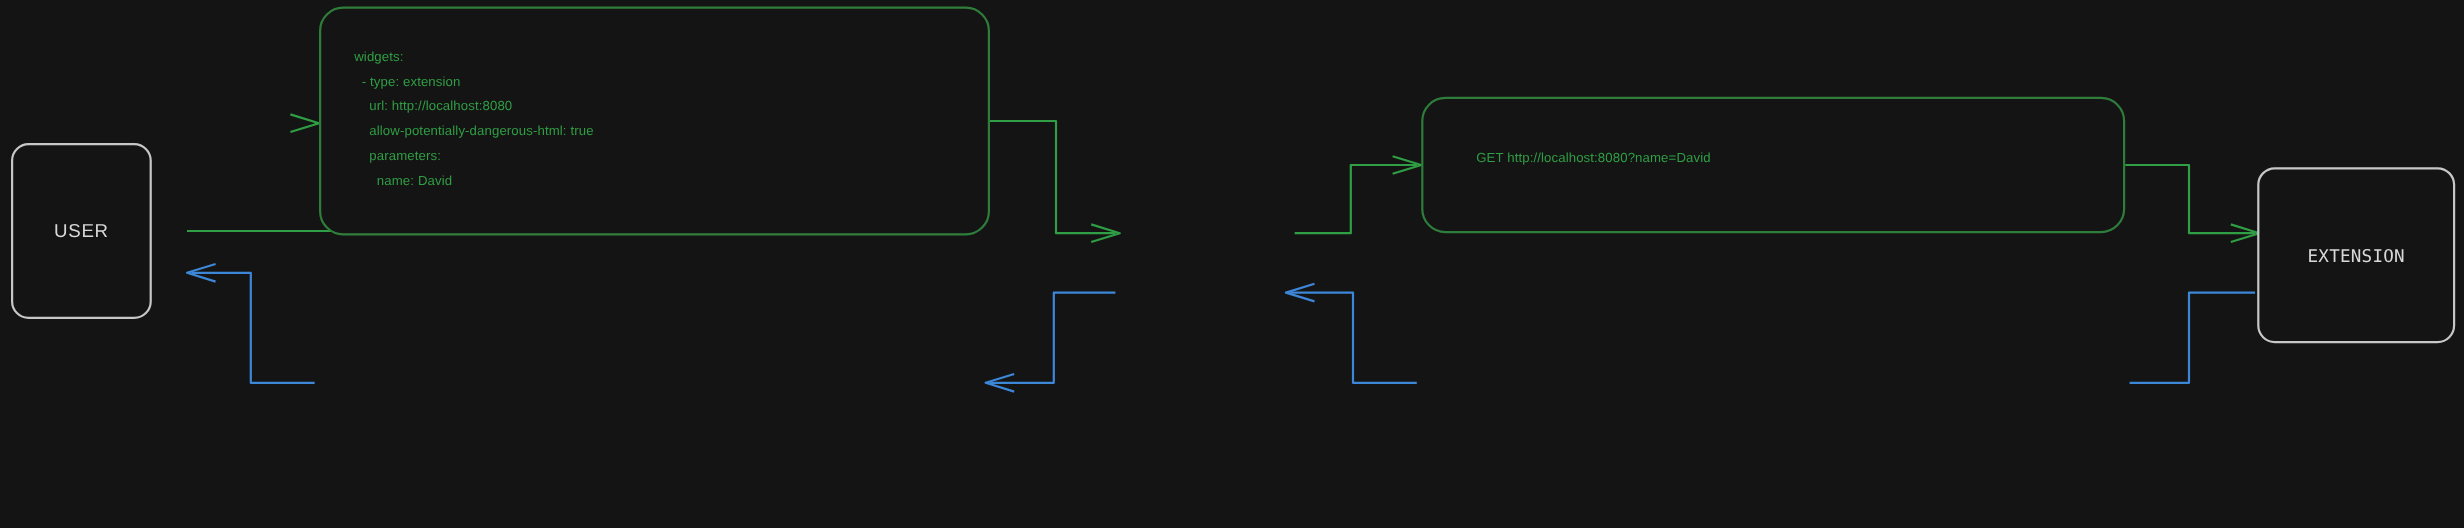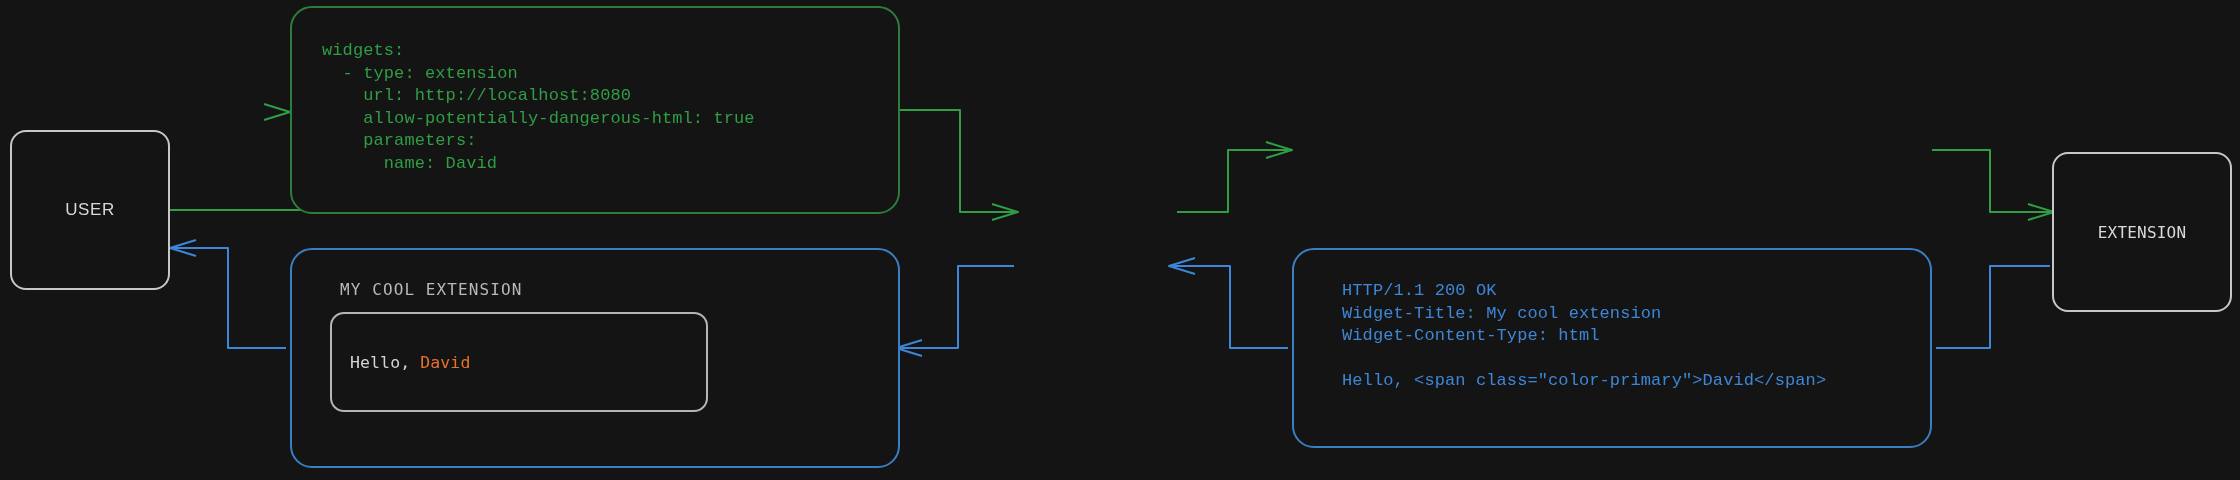--- a/index.html
+++ b/index.html
@@ -48,22 +48,22 @@
     position: absolute;
     border: 2px solid;
     border-radius: 22px;
     background: #141414;
     box-sizing: border-box;
   }
   .panel-green { border-color: #2f7d3a; }
   .panel-blue  { border-color: #3a7fc4; }
   .code {
     white-space: pre;
-    font-family: Liberation Mono, monospace;
-    font-size: 17px;
+    font-family: Liberation Sans, sans-serif;
+    font-size: 12px;
     line-height: 22.5px;
     letter-spacing: 0.1px;
   }
   .code-green { color: #2f9e44; }
   .code-blue  { color: #3d87d8; }
 
   
   .widget-title {
     font-family: "DejaVu Sans Mono", "Liberation Mono", monospace;
     font-size: 16px;
@@ -129,49 +129,37 @@
       </g>
 
       <g>
         <path d="M 286 348 L 228 348 L 228 248 L 174 248" stroke="#3d87d8"></path>
         <path d="M 196 240 L 170 248 L 196 256" stroke="#3d87d8"></path>
       </g>
 
     </g>
   </svg>
 
-  <div class="node" style="left:10px; top:130px; width:160px; height:160px;">
+  <div class="node" style="left:10px; top:130px; width:128px; height:160px;">
     <span class="node-label-sans">USER</span>
   </div>
 
 
   <div class="node" style="left:2052px; top:152px; width:180px; height:160px;">
     <span class="node-label-mono">EXTENSION</span>
   </div>
 
   <div class="panel panel-green" style="left:290px; top:6px; width:610px; height:208px;">
     <div class="code code-green" style="position:absolute; left:30px; top:32px;">widgets:
   - type: extension
     url: http://localhost:8080
     allow-potentially-dangerous-html: true
     parameters:
       name: David</div>
   </div>
 
-
-  <div class="panel panel-blue" style="left:1292px; top:248px; width:640px; height:200px;">
-    <div class="code code-blue" style="position:absolute; left:48px; top:30px;">HTTP/1.1 200 OK
-Widget-Title: My cool extension
-Widget-Content-Type: html
-
-Hello, &lt;span class="color-primary"&gt;David&lt;/span&gt;</div>
+  <div class="panel panel-green" style="left:1292px; top:88px; width:640px; height:124px;">
+    <div class="code code-green" style="position:absolute; left:48px; top:42px;">GET http://localhost:8080?name=David</div>
   </div>
 
-  <div class="panel panel-blue" style="left:290px; top:248px; width:610px; height:220px;">
-    <div class="widget-title" style="position:absolute; left:48px; top:30px;">MY COOL EXTENSION</div>
-    <div class="widget-body" style="position:absolute; left:38px; top:62px; width:378px; height:100px;">
-      <div class="widget-text">
-        <span>Hello, </span><span class="accent-name">David</span>
-      </div>
-    </div>
-  </div>
+
 
 </div>
 
 </body></html>

